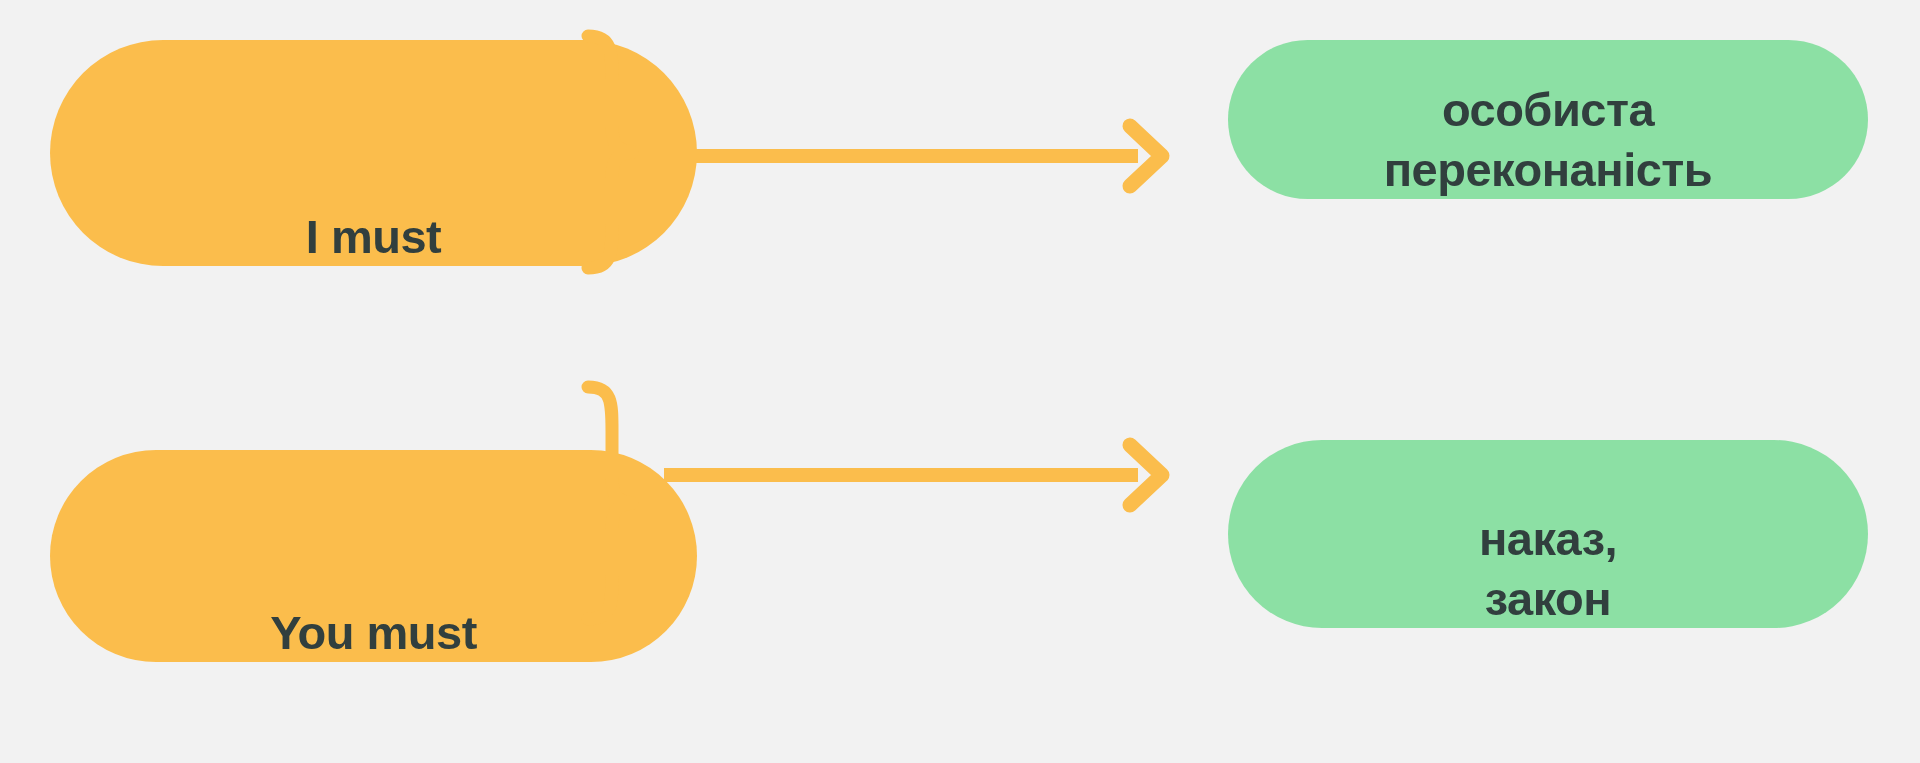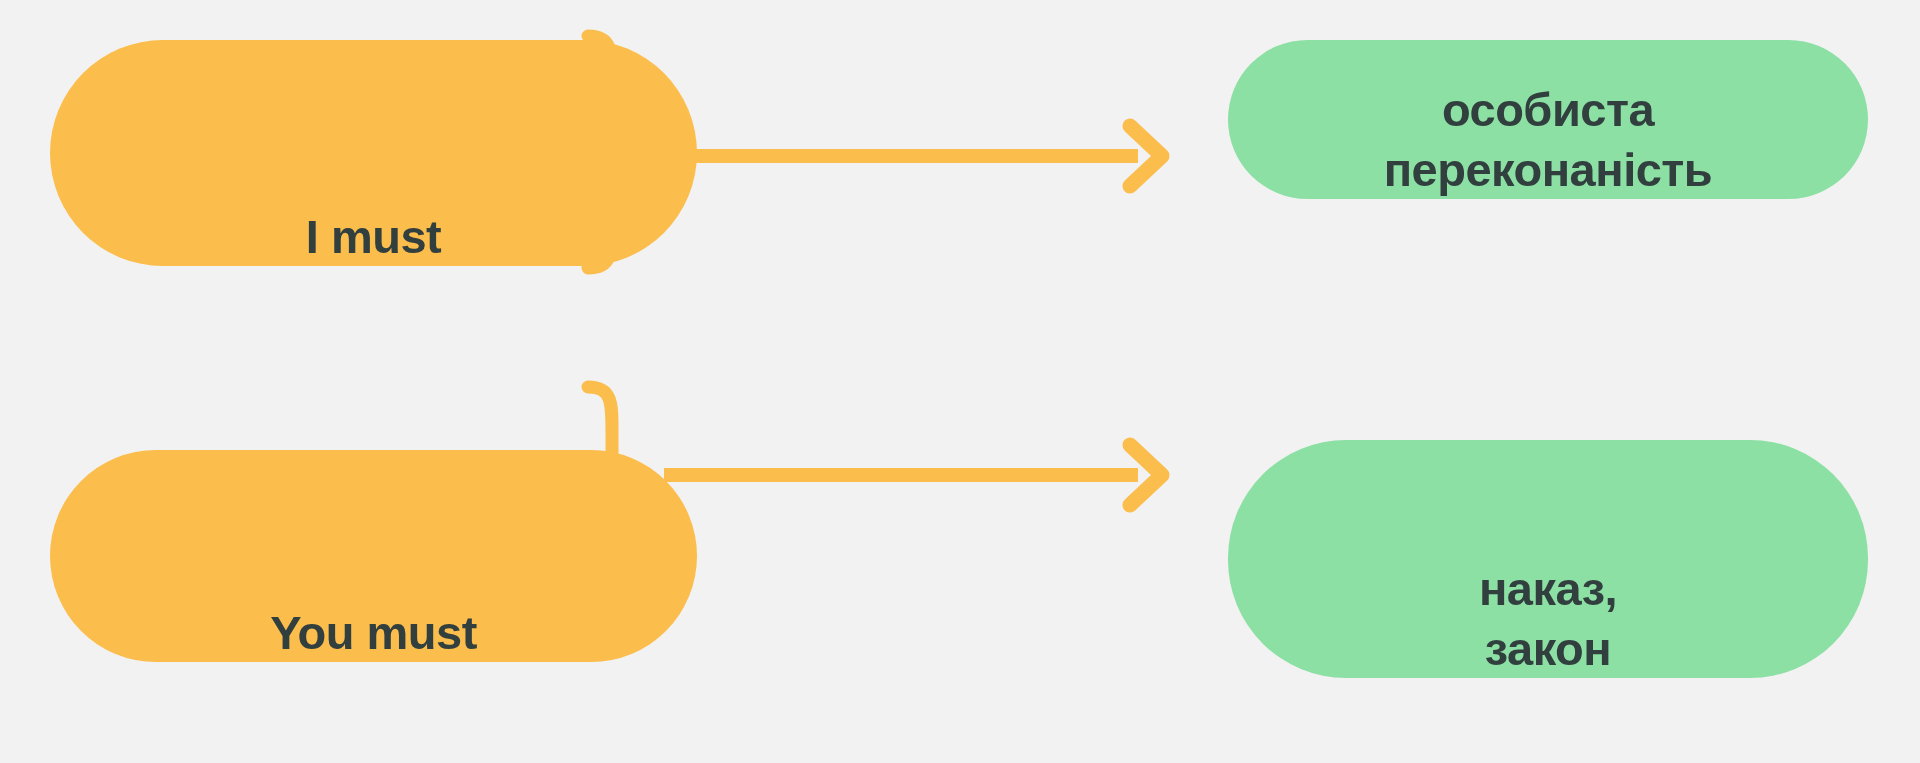--- a/index.html
+++ b/index.html
@@ -52,21 +52,21 @@
   .pill-target {
     left: 1228px;
     width: 640px;
     background: #8ce0a4;
     font-size: 47px;
   }
 
   .r1 .pill-source { top: 40px; height: 226px; }
   .r1 .pill-target { top: 40px; height: 159px; }
   .r2 .pill-source { top: 69px; height: 212px; }
-  .r2 .pill-target { top: 59px; height: 238px; }
+  .r2 .pill-target { top: 59px; height: 188px; }
 
   .pill .line { display: block; white-space: nowrap; }
   .pill-source .line { padding: 2px 0; }
   .pill-target .line { padding: 2px 0; }
 
   
   .brace {
     position: absolute;
     left: 578px;
     width: 64px;

